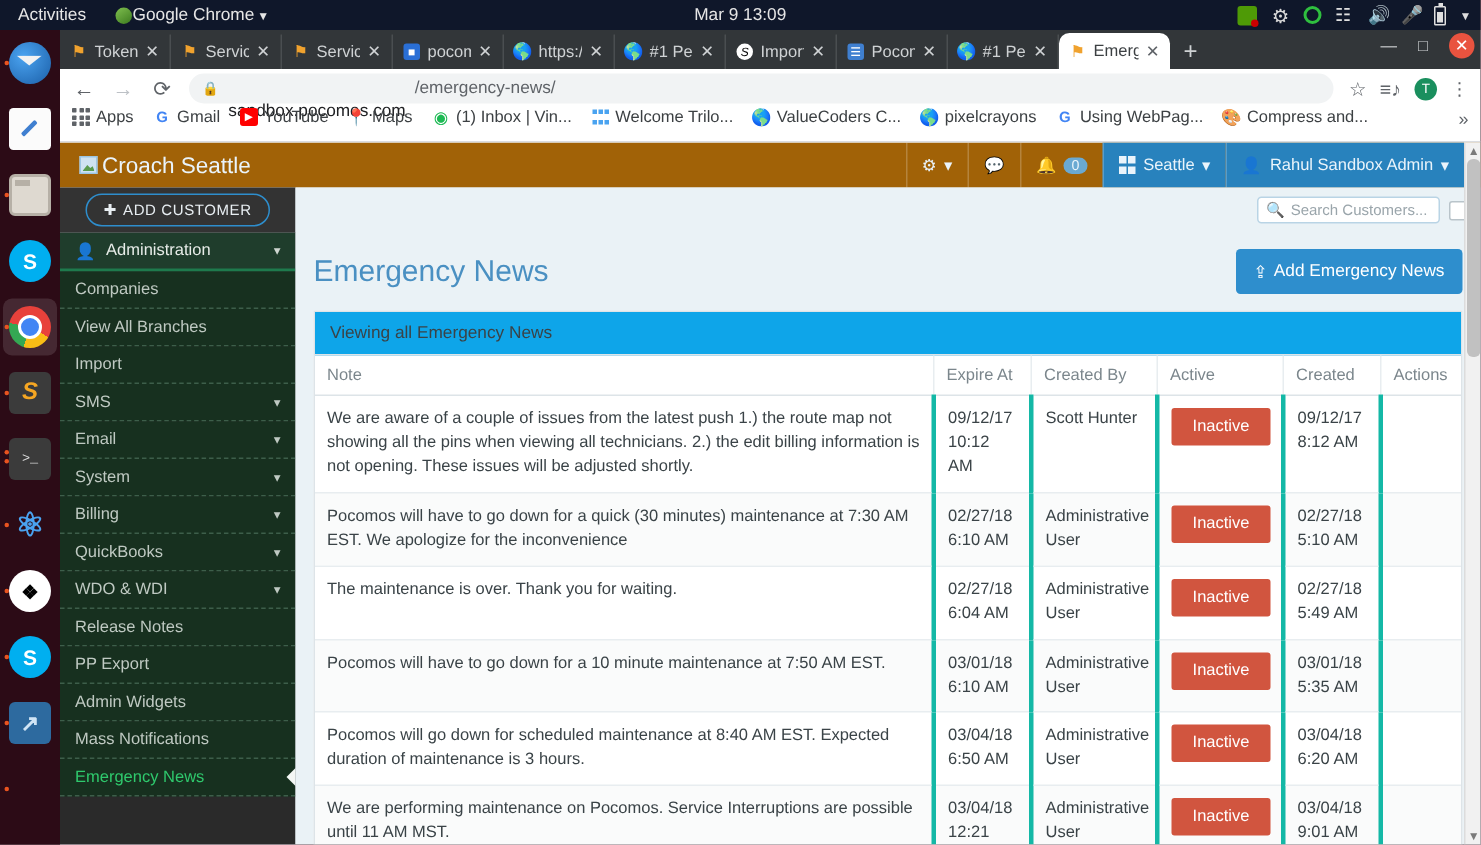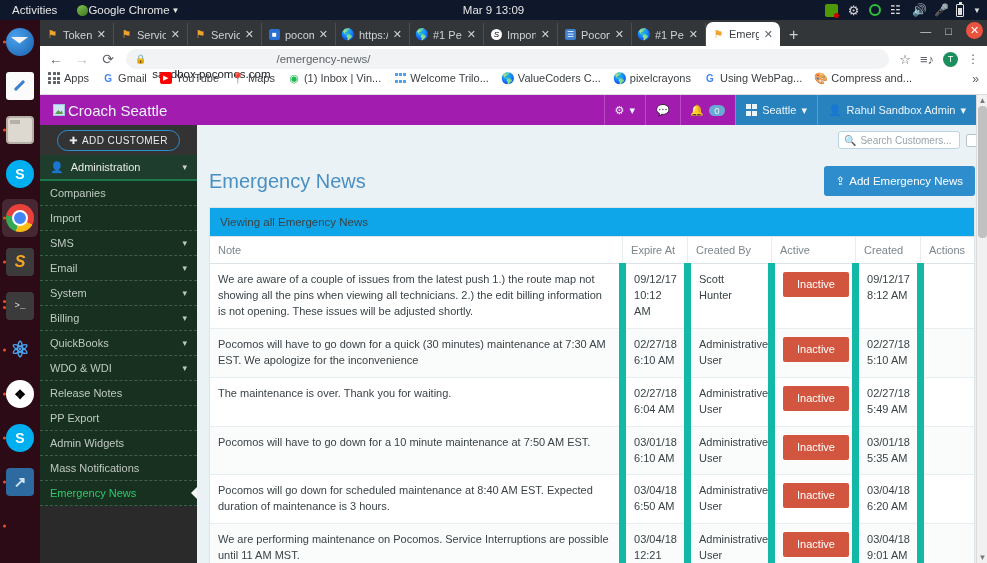--- a/index.html
+++ b/index.html
@@ -126,21 +126,21 @@
   .bm-yt { background:#ff0000; color:#fff; border-radius:2px; font-size:7px; width:13px; }
   .bm-pin { color:#ea4335; font-size:11px; }
   .bm-tgt { color:#1db954; font-size:11px; }
   .bm-tri { display:grid; grid-template-columns:repeat(3,3px); grid-gap:1px; }
   .bm-tri i{width:3px;height:3px;background:#4aa3f0;display:block;}
   .bm-globe { color:#5f6368; font-size:11px; }
   .bm-more { margin-left:auto; color:#5f6368; font-size:12px; }
 
   
   .viewport { position:relative; width:947px; height:468px; background:#eaf2f6; overflow:hidden; }
-  .appheader { height:30px; background:#a21caf; display:flex; align-items:center; }
+  .appheader { height:30px; background:#a16207; display:flex; align-items:center; }
   .brand { color:#eaf4fb; font-size:15px; display:flex; align-items:center; gap:3px; padding-left:13px; }
   .brokenimg {
     width:12px;height:12px;border:1px solid #9cc6e3;background:#cfe3f2;position:relative;flex:0 0 12px;
   }
   .brokenimg::after{content:"";position:absolute;left:1px;bottom:1px;width:8px;height:5px;
     background:#5a9b4e;clip-path:polygon(0 100%,40% 20%,65% 60%,85% 35%,100% 100%);}
   .hdr-right { margin-left:auto; display:flex; align-items:stretch; height:30px; }
   .hdr-cell { display:flex; align-items:center; gap:5px; padding:0 10px;
               color:#eaf4fb; font-size:11px; border-left:1px solid rgba(255,255,255,0.22); }
   .hdr-cell.tint { background:#2882bd; }
@@ -193,21 +193,21 @@
   .panel { background:#fff; border:1px solid #dde4e8; }
   .panel-head { background:#0ea5e9; border-bottom:1px solid #dde4e8; padding:8px 10px;
                 font-size:11.5px; color:#3a4347; }
   table { width:100%; border-collapse:collapse; font-size:11px; color:#3a4347; table-layout:fixed; }
   thead th {
     text-align:left; font-weight:normal; color:#7b868c; font-size:11px;
     padding:7px 8px; border-bottom:1px solid #dde4e8; border-left:1px solid #e8edf0;
   }
   thead th:first-child { border-left:none; }
   tbody td {
-    padding:8px 8px; border-bottom:1px solid #e8edf0; border-left:7px solid #14b8a6;
+    padding:8px 8px; border-bottom:1px solid #e8edf0; border-left:3px solid #14b8a6;
     vertical-align:top; line-height:1.45;
   }
   tbody td:first-child { border-left:none; }
   tbody tr:nth-child(odd) { background:#fff; }
   tbody tr:nth-child(even) { background:#fafbfb; }
   .pill {
     display:inline-block; background:#d1553f; color:#fff; font-size:11px;
     padding:7px 14px; border-radius:2px; line-height:1;
   }
   .dline { display:block; }
@@ -491,20 +491,23 @@
       <div class="body-split">
 
         <div class="sidebar">
           <div class="side-head">
             <span class="side-usr">👤</span>
             <span>Administration</span>
             <span class="side-chev">▾</span>
           </div>
           <div class="side-item">
             <span>Companies</span>
+          </div>
+          <div class="side-item">
+            <span>View All Branches</span>
           </div>
           <div class="side-item">
             <span>Import</span>
           </div>
           <div class="side-item">
             <span>SMS</span>
             <span class="side-chev">▾</span>
           </div>
           <div class="side-item">
             <span>Email</span>

